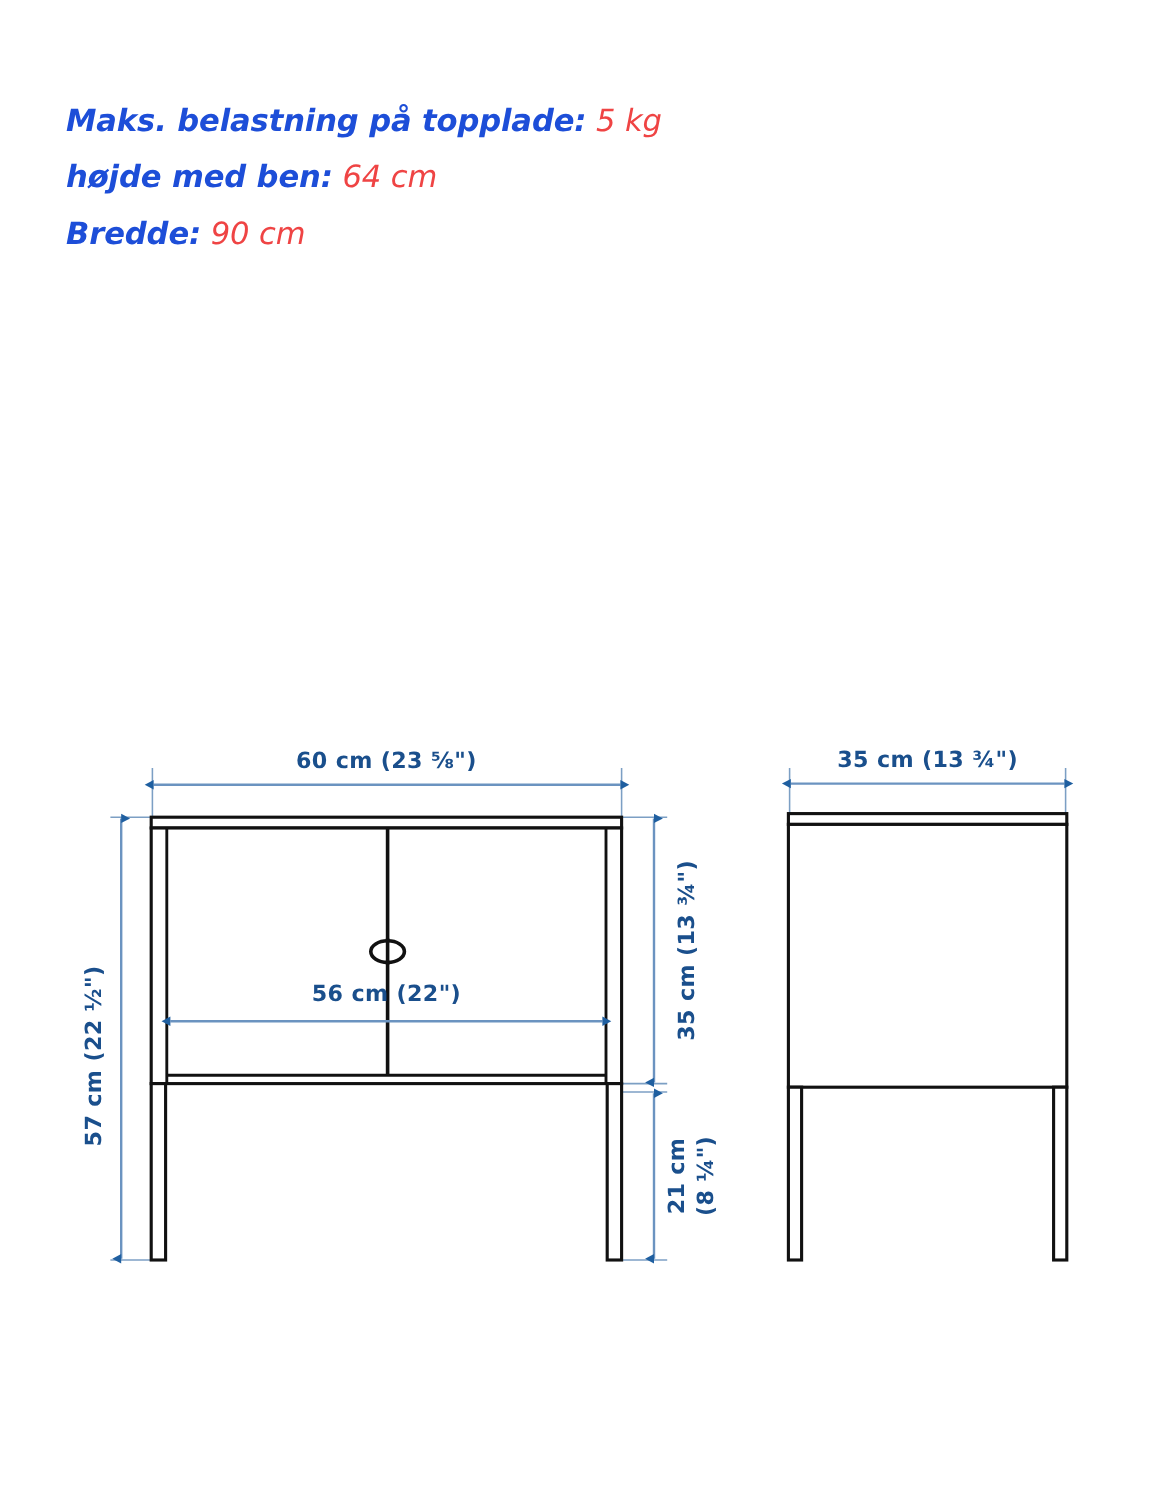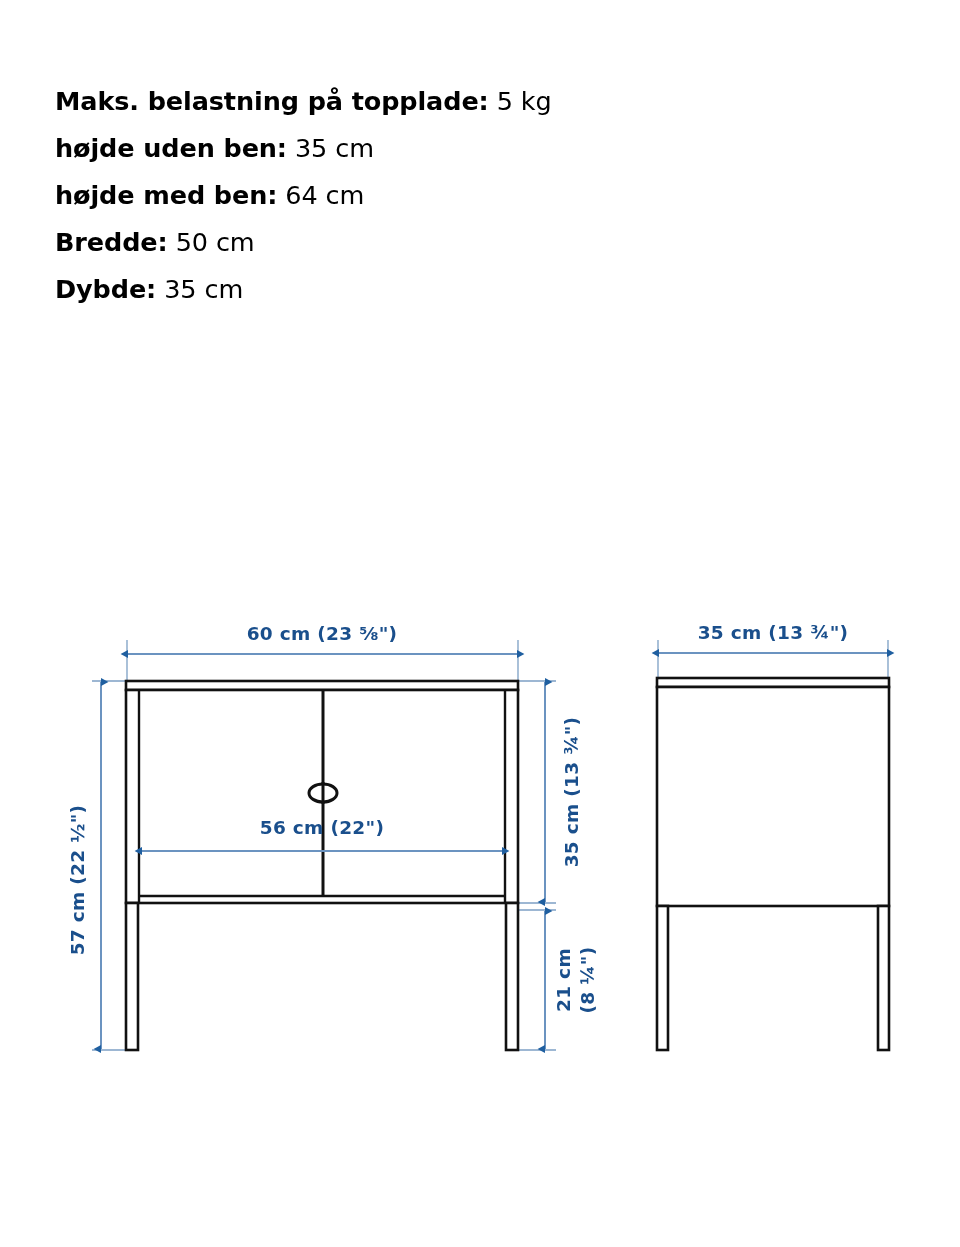--- a/index.html
+++ b/index.html
@@ -24,25 +24,27 @@
   }
   .spec-row {
     font-size: 25.5px;
     line-height: 47px;
     color: #4a4a4a;
     white-space: nowrap;
     letter-spacing: -0.1px;
   }
   .spec-label {
     font-weight: bold;
-    color: #000000;
+    color: #1d4ed8;
+    font-style: italic;
   }
   .spec-value {
     font-weight: normal;
-    color: #000000;
+    color: #ef4444;
+    font-style: italic;
   }
 
   
   #diagram-area {
     position: absolute;
     left: 0;
     top: 600px;
     width: 960px;
     height: 480px;
   }
@@ -60,34 +62,26 @@
 </style>
 </head>
 <body>
 
 <div id="spec-list">
   <div class="spec-row">
     <span class="spec-label">Maks. belastning på topplade:</span>
     <span class="spec-value">5 kg</span>
   </div>
   <div class="spec-row">
-    <span class="spec-label">højde uden ben:</span>
-    <span class="spec-value">35 cm</span>
-  </div>
-  <div class="spec-row">
     <span class="spec-label">højde med ben:</span>
     <span class="spec-value">64 cm</span>
   </div>
   <div class="spec-row">
     <span class="spec-label">Bredde:</span>
-    <span class="spec-value">50 cm</span>
-  </div>
-  <div class="spec-row">
-    <span class="spec-label">Dybde:</span>
-    <span class="spec-value">35 cm</span>
+    <span class="spec-value">90 cm</span>
   </div>
 </div>
 
 <div id="diagram-area">
 <svg id="diagram-svg" width="960" height="480" viewBox="0 0 960 480" xmlns="http://www.w3.org/2000/svg">
   <defs>
     <marker id="arrL" markerWidth="9" markerHeight="9" refX="8" refY="4.5" orient="auto" markerUnits="userSpaceOnUse">
       <path d="M8,0.6 L8,8.4 L0.6,4.5 Z" fill="#1f5fa0"></path>
     </marker>
     <marker id="arrR" markerWidth="9" markerHeight="9" refX="1" refY="4.5" orient="auto" markerUnits="userSpaceOnUse">

